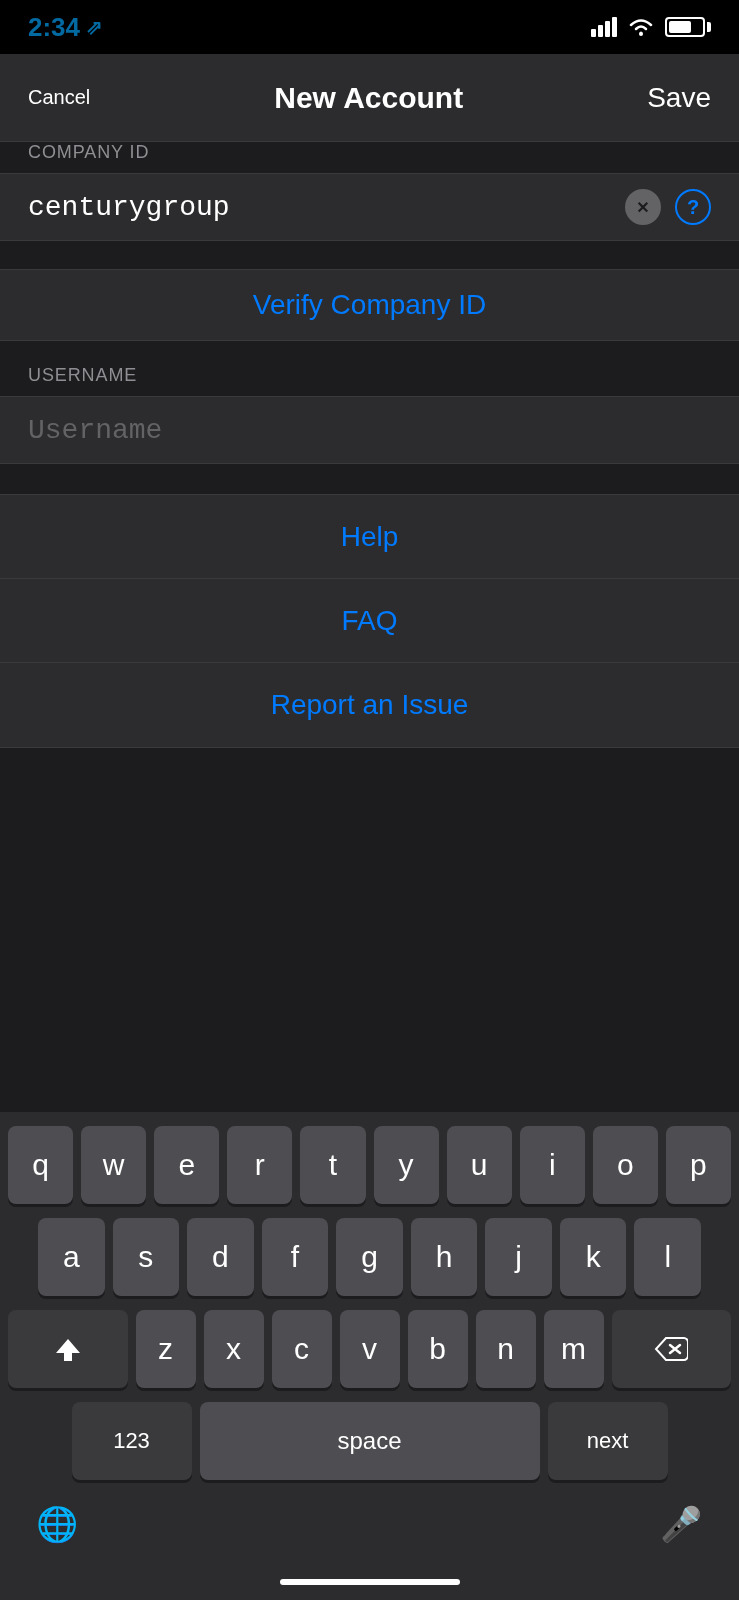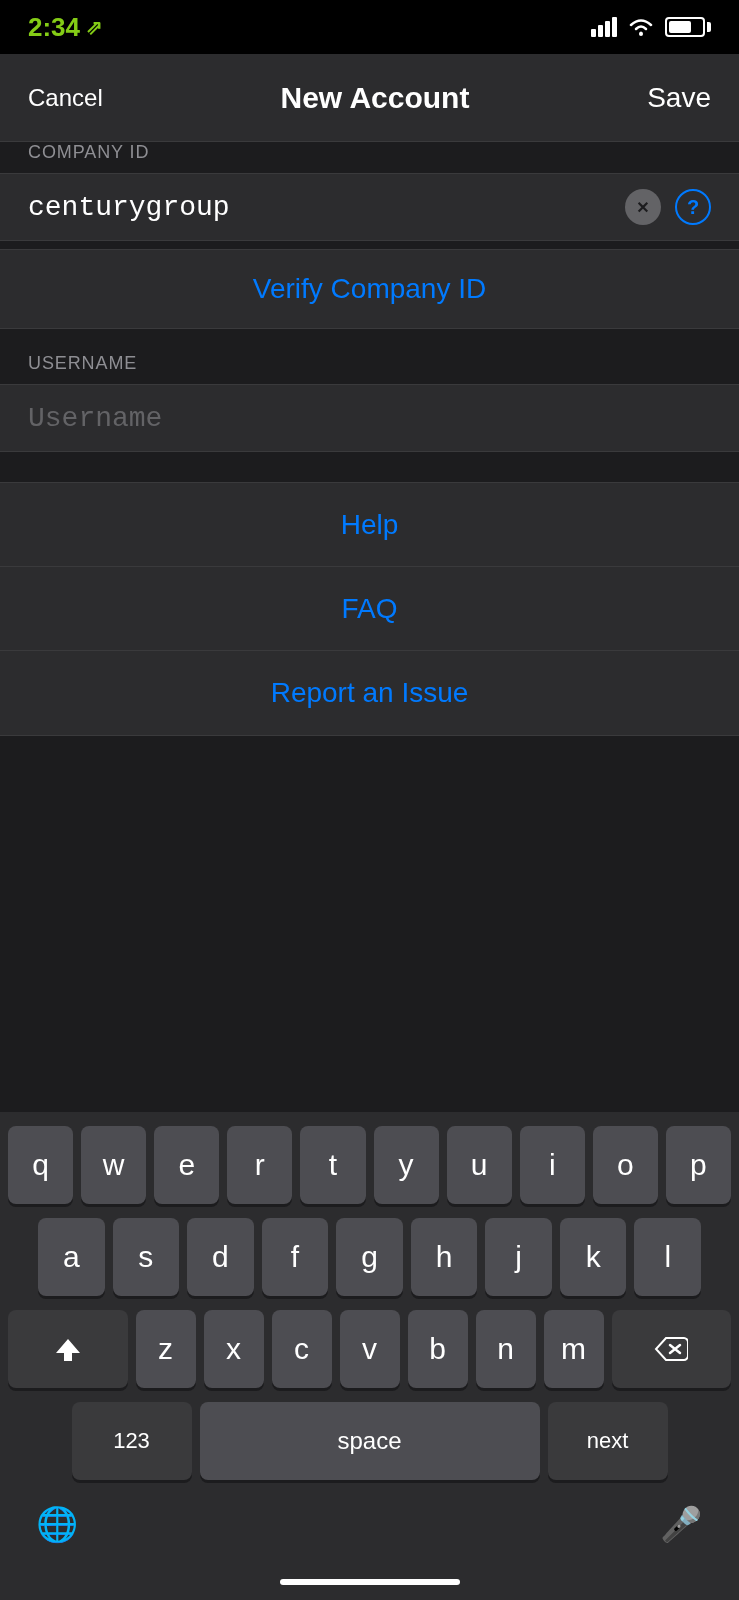--- a/index.html
+++ b/index.html
@@ -18,21 +18,21 @@
       background: #000;
       height: 54px;
       display: flex;
       align-items: center;
       justify-content: space-between;
       padding: 0 28px;
     }
     .status-time {
       font-size: 26px;
       font-weight: 600;
-      color: #84cc16;
+      color: #0369a1;
       display: flex;
       align-items: center;
       gap: 6px;
       justify-content: center;
     }
     .status-icons {
       display: flex;
       align-items: center;
       gap: 10px;
     }
@@ -66,21 +66,21 @@
     .nav-bar {
       background: #2c2c2e;
       height: 88px;
       display: flex;
       align-items: center;
       justify-content: space-between;
       padding: 0 28px;
       border-bottom: 1px solid #3a3a3c;
     }
     .nav-cancel {
-      font-size: 24px;
+      font-size: 20px;
       color: #fff;
       font-weight: 400;
     }
     .nav-title {
       font-size: 30px;
       font-weight: 700;
       color: #fff;
     }
     .nav-save {
       font-size: 28px;
@@ -165,26 +165,26 @@
     @keyframes blink {
       0%, 50% { opacity: 1; }
       51%, 100% { opacity: 0; }
     }
 
     
     .action-button {
       background: #2c2c2e;
       border-top: 1px solid #3a3a3c;
       border-bottom: 1px solid #3a3a3c;
-      height: 80px;
+      height: 72px;
       display: flex;
       align-items: center;
       justify-content: center;
       cursor: pointer;
-      margin-top: 8px;
+      margin-top: 28px;
     }
     .action-button-text {
       font-size: 28px;
       color: #007aff;
       font-weight: 400;
     }
 
     
     .username-section {
       margin-top: 24px;

